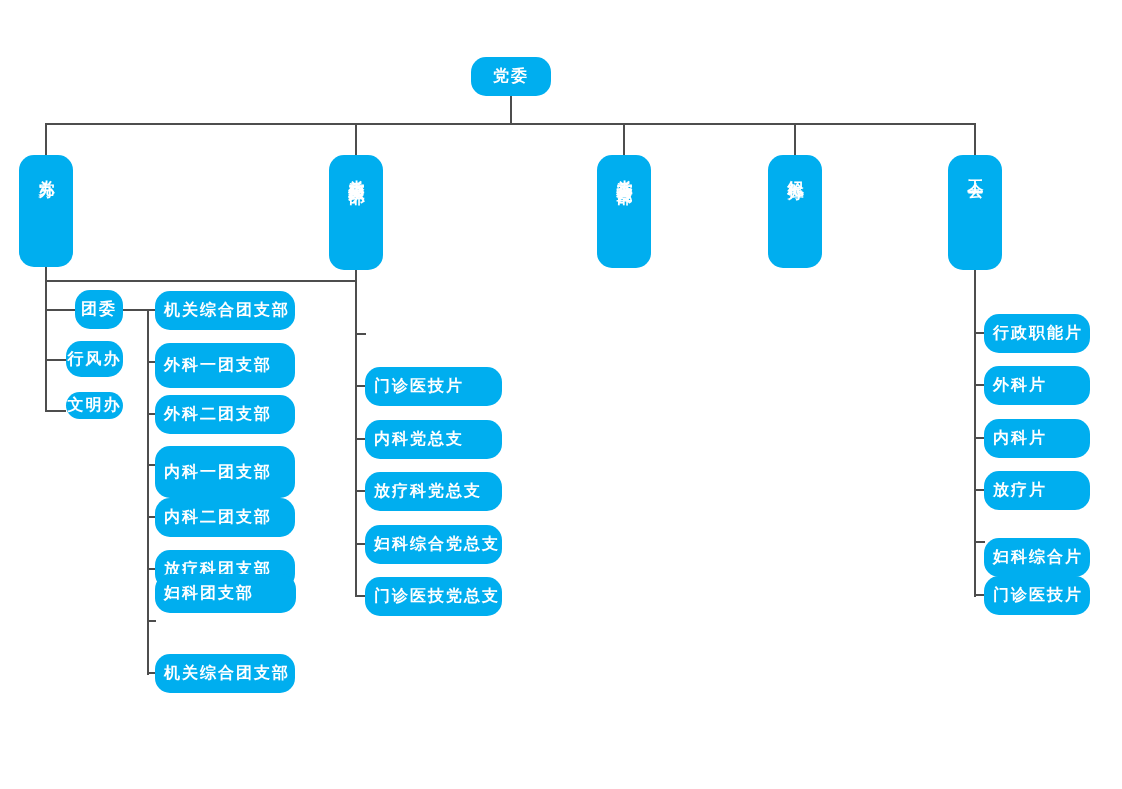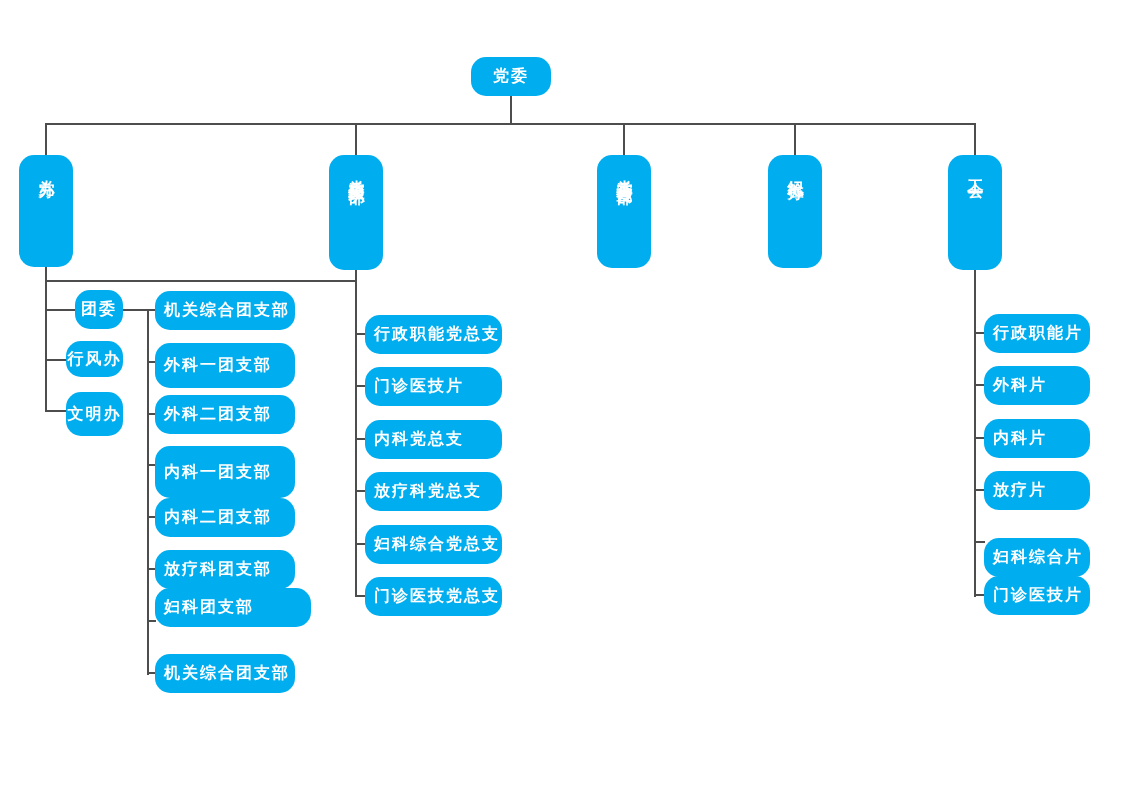--- a/index.html
+++ b/index.html
@@ -113,32 +113,31 @@
   </div>
   <div class="node vnode" style="left:768px;top:155px;width:54px;height:113px">
     <span class="vtext">纪检办</span>
   </div>
   <div class="node vnode" style="left:948px;top:155px;width:54px;height:115px">
     <span class="vtext">工会</span>
   </div>
 
   <div class="node hnode-c" style="left:75px;top:290px;width:48px;height:39px">团委</div>
   <div class="node hnode-c" style="left:66px;top:341px;width:57px;height:36px">行风办</div>
-  <div class="node hnode-c" style="left:66px;top:392px;width:57px;height:44px">文明办</div>
+  <div class="node hnode-c" style="left:66px;top:392px;width:57px;height:27px">文明办</div>
 
   <div class="node hnode-l" style="left:155px;top:291px;width:140px;height:39px">机关综合团支部</div>
   <div class="node hnode-l" style="left:155px;top:343px;width:140px;height:45px">外科一团支部</div>
   <div class="node hnode-l" style="left:155px;top:395px;width:140px;height:39px">外科二团支部</div>
   <div class="node hnode-l" style="left:155px;top:446px;width:140px;height:52px">内科一团支部</div>
   <div class="node hnode-l" style="left:155px;top:498px;width:140px;height:39px">内科二团支部</div>
   <div class="node hnode-l" style="left:155px;top:550px;width:140px;height:39px">放疗科团支部</div>
-  <div class="node hnode-l" style="left:155px;top:588px;width:156px;height:39px">妇科团支部</div>
+  <div class="node hnode-l" style="left:155px;top:574px;width:141px;height:39px">妇科团支部</div>
   <div class="node hnode-l" style="left:155px;top:654px;width:140px;height:39px">机关综合团支部</div>
 
-  <div class="node hnode-l" style="left:365px;top:315px;width:137px;height:39px">行政职能党总支</div>
   <div class="node hnode-l" style="left:365px;top:367px;width:137px;height:39px">门诊医技片</div>
   <div class="node hnode-l" style="left:365px;top:472px;width:137px;height:39px">放疗科党总支</div>
   <div class="node hnode-l" style="left:365px;top:420px;width:137px;height:39px">内科党总支</div>
   <div class="node hnode-l" style="left:365px;top:577px;width:137px;height:39px">门诊医技党总支</div>
   <div class="node hnode-l" style="left:365px;top:525px;width:137px;height:39px">妇科综合党总支</div>
 
   <div class="node hnode-l" style="left:984px;top:314px;width:106px;height:39px">行政职能片</div>
   <div class="node hnode-l" style="left:984px;top:366px;width:106px;height:39px">外科片</div>
   <div class="node hnode-l" style="left:984px;top:419px;width:106px;height:39px">内科片</div>
   <div class="node hnode-l" style="left:984px;top:471px;width:106px;height:39px">放疗片</div>

